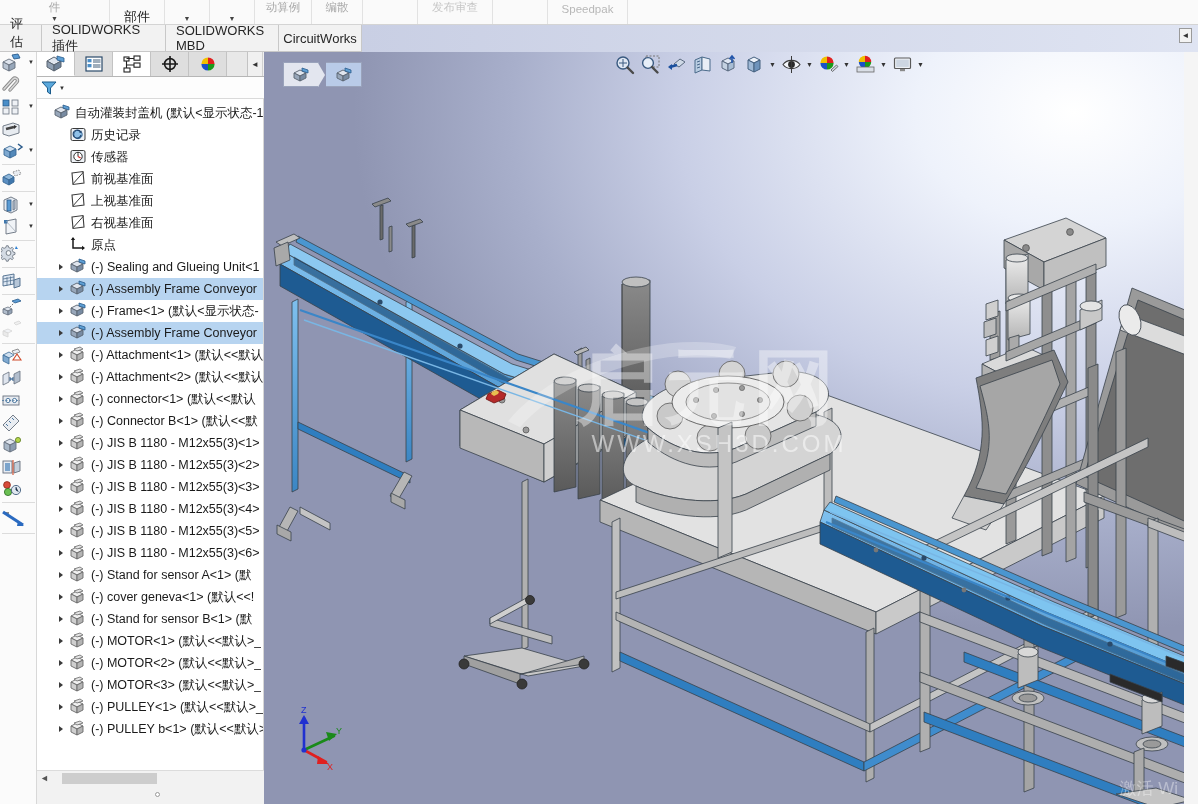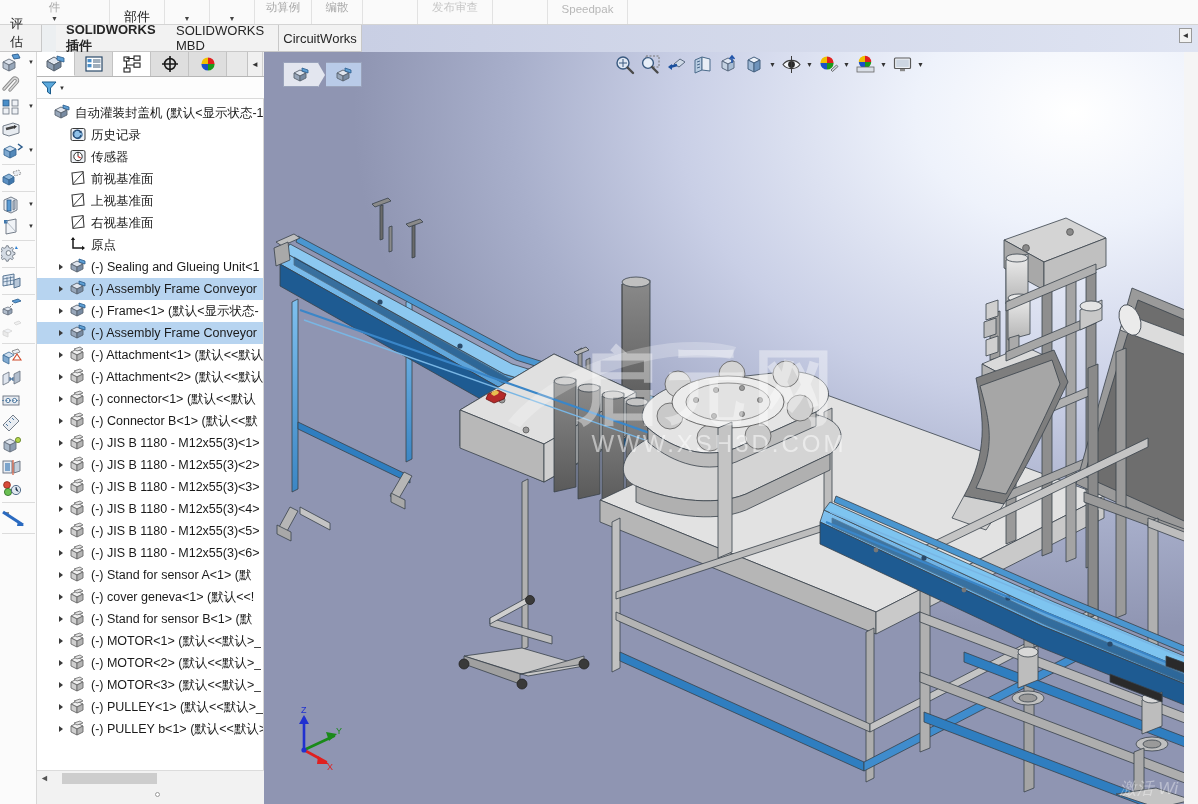--- a/index.html
+++ b/index.html
@@ -188,21 +188,21 @@
     position:absolute; left:222px; top:300px; width:300px; height:150px;
     border-radius:50%;
     border:14px solid rgba(255,255,255,.22);
     border-color: rgba(255,255,255,.25) transparent transparent transparent;
     transform: rotate(-18deg);
   }
 
   
   .activate {
     position:absolute; right:6px; bottom:4px; z-index:25;
-    color:rgba(255,255,255,.38); font-size:17px; white-space:nowrap;font-style:italic;
+    color:rgba(255,255,255,.38); font-size:17px; white-space:nowrap;
   }
 
   
   .triad { position:absolute; left:22px; bottom:32px; width:70px; height:70px; z-index:20;}
 
   svg { display:block; }
 </style>
 </head>
 <body>
 
@@ -237,21 +237,21 @@
       <span class="rcap" style="opacity:.45">Speedpak</span>
     </div>
     <div class="ribbon-cell" style="flex:1;border-right:none"></div>
   </div>
 
   <div class="tabrow">
     <div class="tabrow-bg-left"></div>
     <div class="tab" style="left:0px;width:42px;align-items:flex-end;">
       <span>评估</span>
     </div>
-    <div class="tab" style="left:56px;width:124px;font-weight:bold;">
+    <div class="tab" style="left:42px;width:124px;">
       <span>SOLIDWORKS 插件</span>
     </div>
     <div class="tab" style="left:166px;width:113px;">
       <span>SOLIDWORKS MBD</span>
     </div>
     <div class="tab" style="left:279px;width:83px;">
       <span>CircuitWorks</span>
     </div>
 
     <div class="viewtoolbar">

